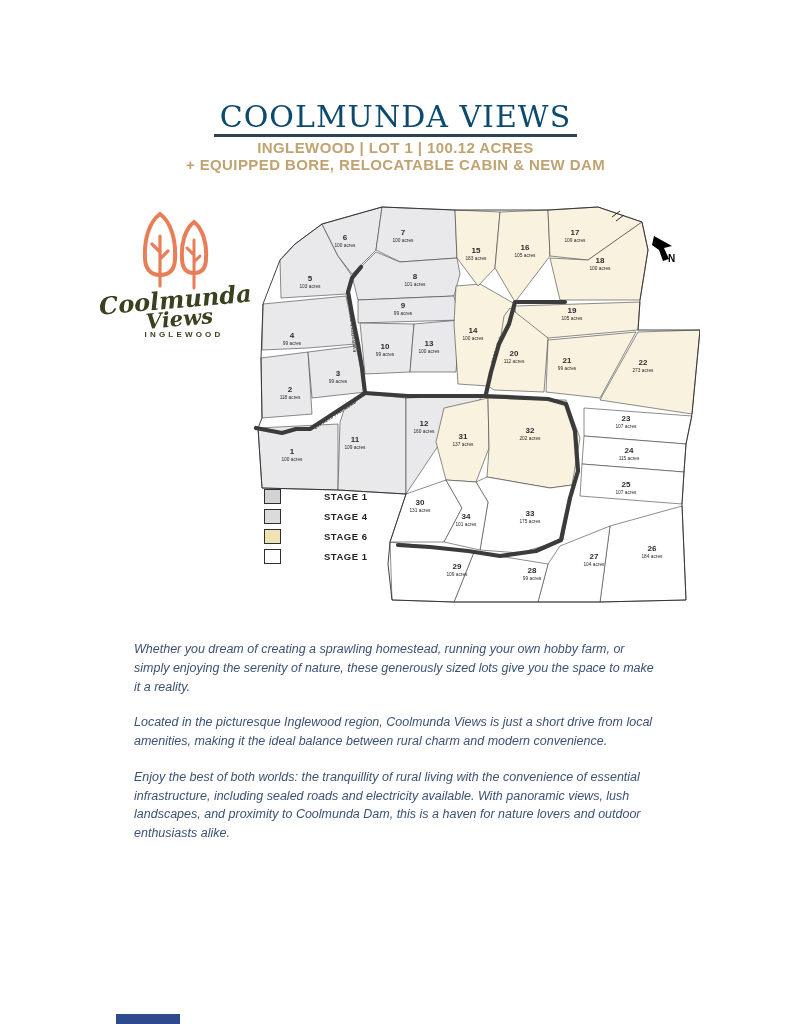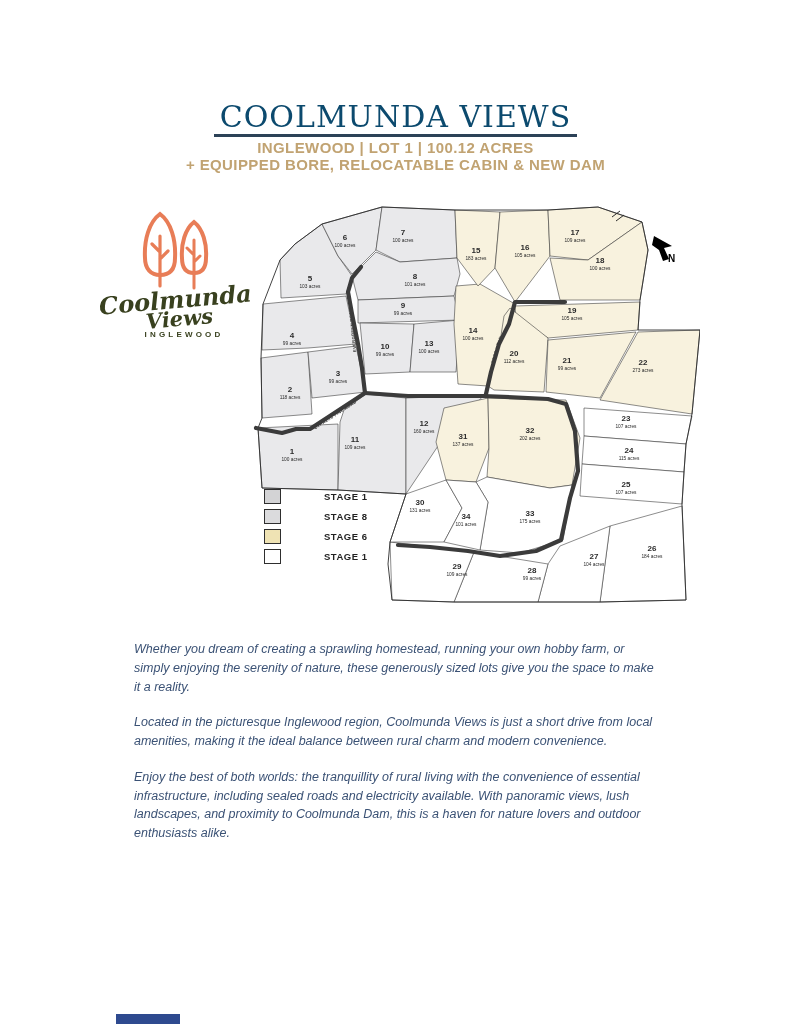--- a/index.html
+++ b/index.html
@@ -270,21 +270,21 @@
     </g>
   </svg>
 
   <div class="legend">
     <div class="legend-row">
       <span class="swatch s1"></span>
       <span class="legend-label">STAGE 1</span>
     </div>
     <div class="legend-row">
       <span class="swatch s2"></span>
-      <span class="legend-label">STAGE 8</span>
+      <span class="legend-label">STAGE 4</span>
     </div>
     <div class="legend-row">
       <span class="swatch s3"></span>
       <span class="legend-label">STAGE 6</span>
     </div>
     <div class="legend-row">
       <span class="swatch s4"></span>
       <span class="legend-label">STAGE 1</span>
     </div>
   </div>

